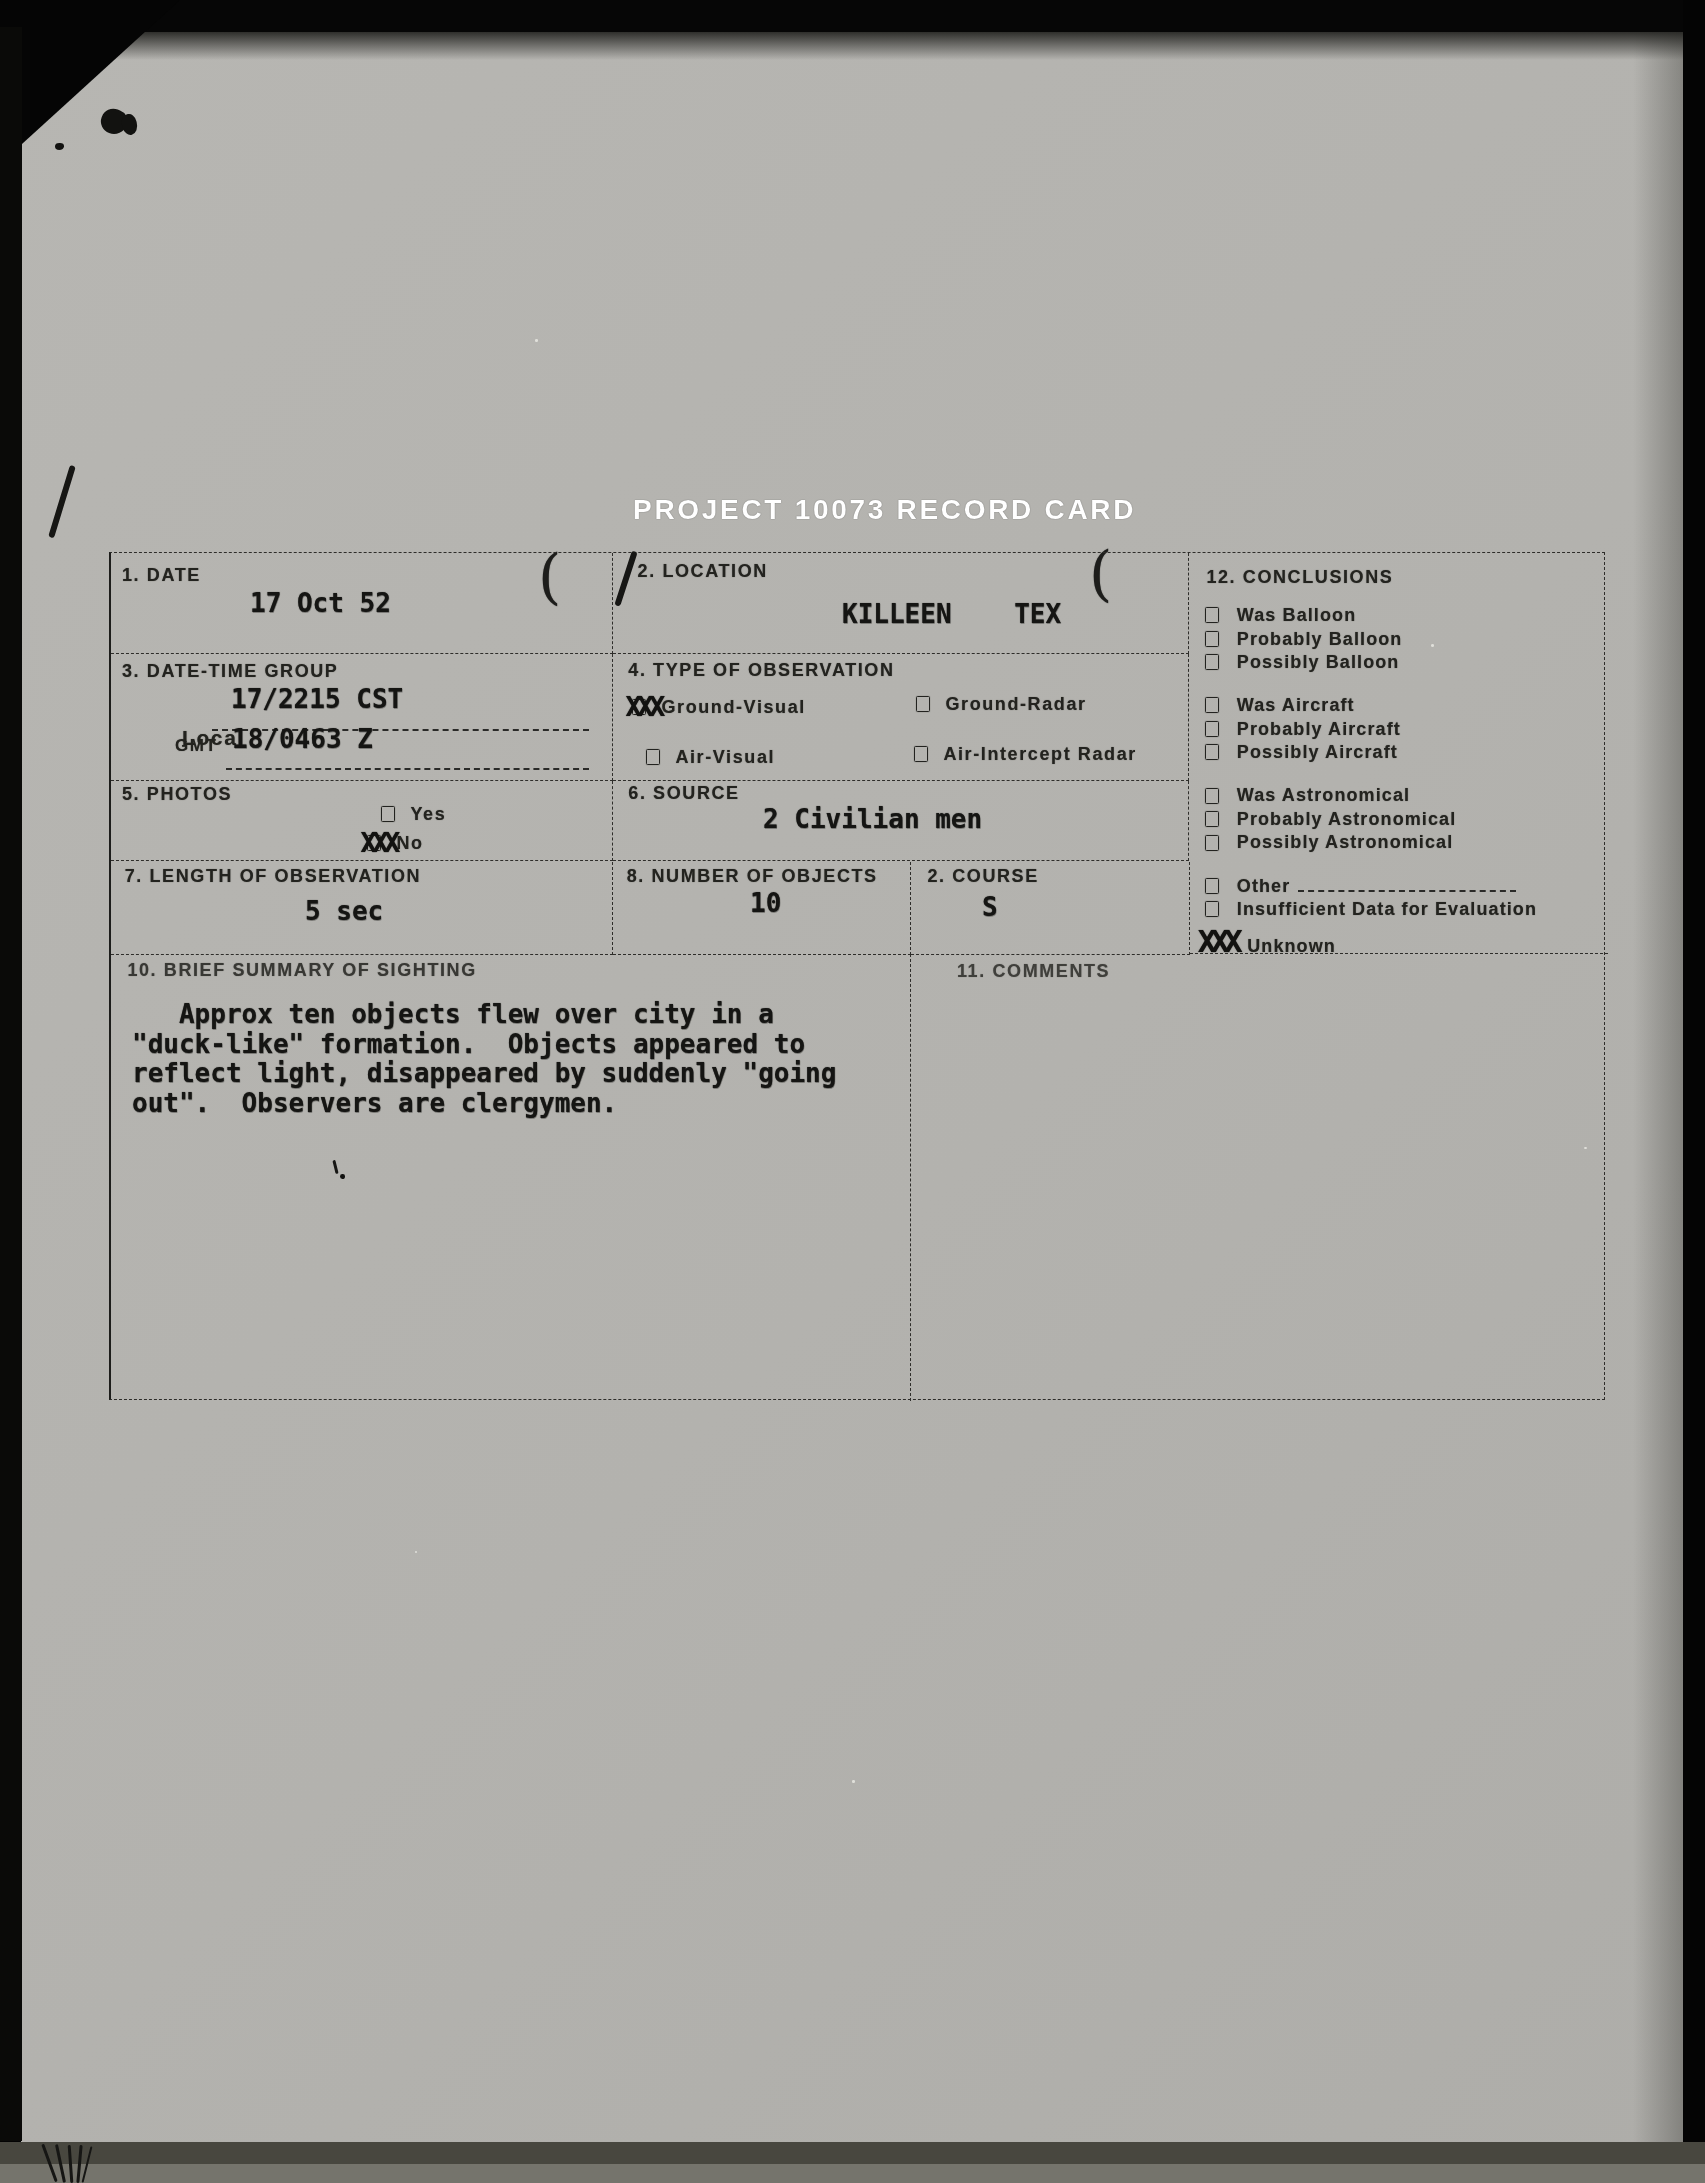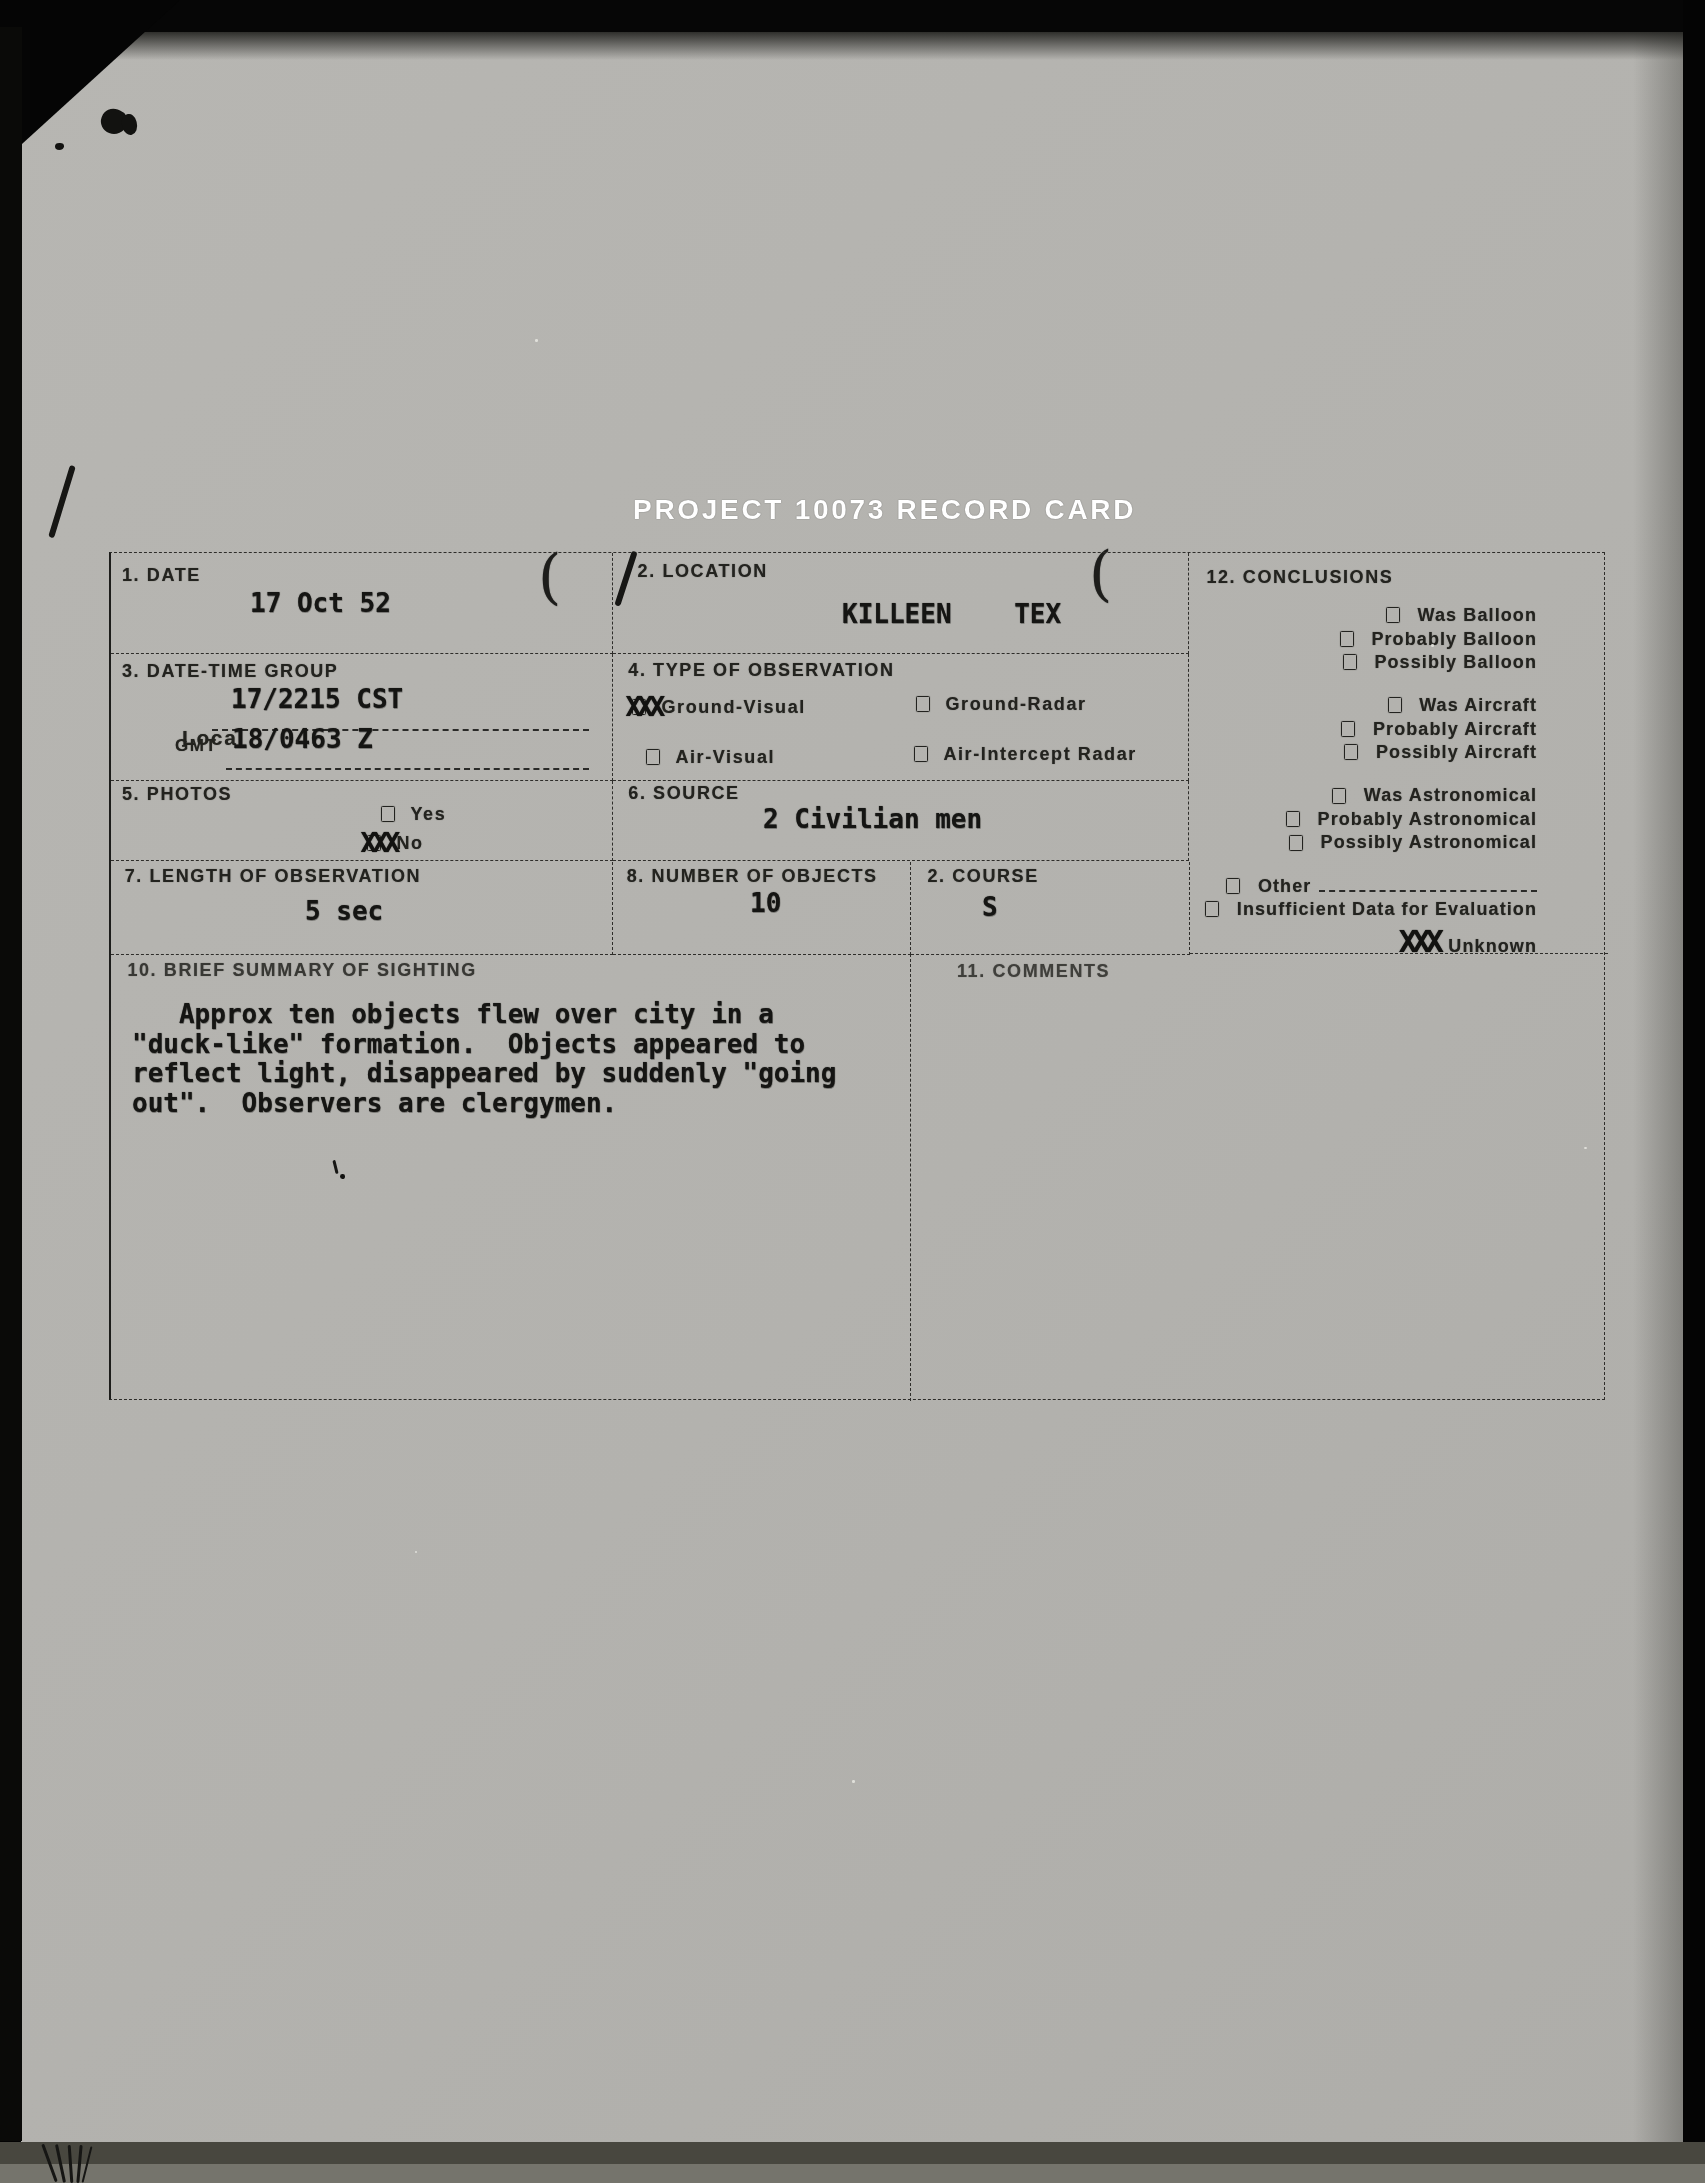--- a/index.html
+++ b/index.html
@@ -83,21 +83,21 @@
       <div class="flabel abs" style="left:11px;top:12px;">1. DATE</div>
       <div class="typed abs" style="left:139px;top:35px;">17 Oct 52</div>
     </div>
 
     <div class="cell br bb" style="left:502px;top:0;width:576px;height:101px;">
       <div class="stroke" style="left:9.8px;top:-3.3px;width:5.5px;height:57px;transform:rotate(18deg);"></div>
       <div class="flabel abs" style="left:24.6px;top:7.6px;">2. LOCATION</div>
       <div class="typed abs" style="left:229px;top:46px;">KILLEEN    TEX</div>
     </div>
 
-    <div class="cell bb" style="left:1079px;top:0;width:418px;height:401px;text-align:right;">
+    <div class="cell bb" style="left:1079px;top:0;width:418px;height:401px;">
       <div class="flabel abs" style="left:16.4px;top:14px;">12. CONCLUSIONS</div>
       <div class="c-list">
         <div class="c-item"><span class="cb"></span><span class="flabel">Was Balloon</span></div>
         <div class="c-item"><span class="cb"></span><span class="flabel">Probably Balloon</span></div>
         <div class="c-item"><span class="cb"></span><span class="flabel">Possibly Balloon</span></div>
         <div class="c-item c-gap"><span class="cb"></span><span class="flabel">Was Aircraft</span></div>
         <div class="c-item"><span class="cb"></span><span class="flabel">Probably Aircraft</span></div>
         <div class="c-item"><span class="cb"></span><span class="flabel">Possibly Aircraft</span></div>
         <div class="c-item c-gap"><span class="cb"></span><span class="flabel">Was Astronomical</span></div>
         <div class="c-item"><span class="cb"></span><span class="flabel">Probably Astronomical</span></div>

